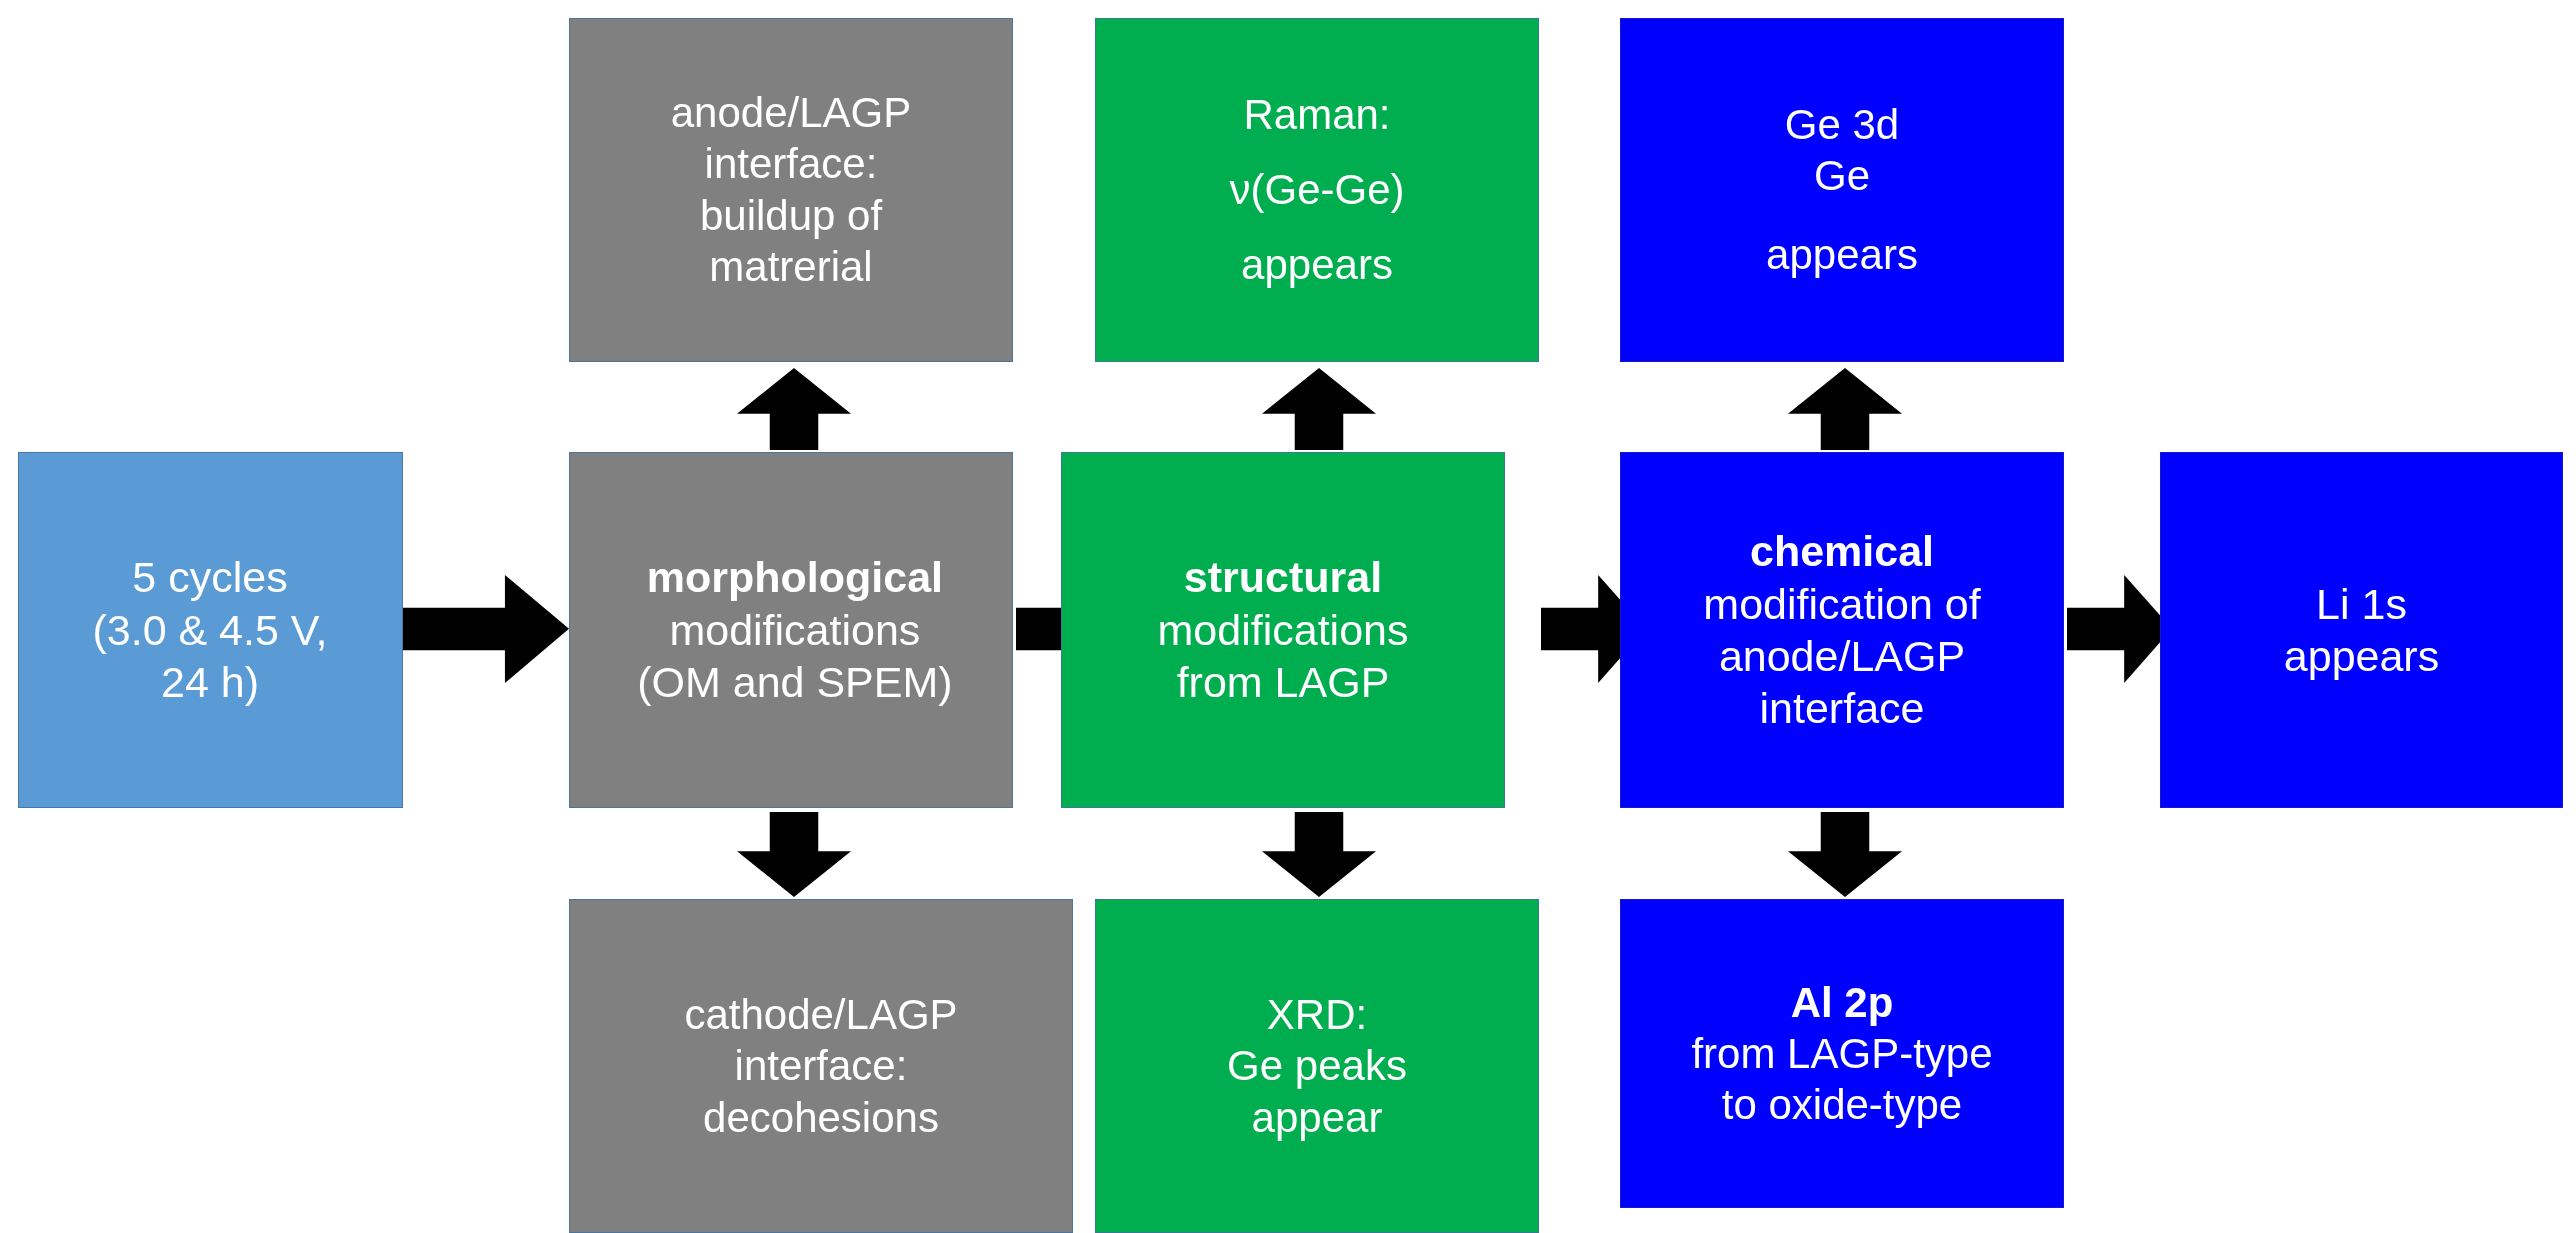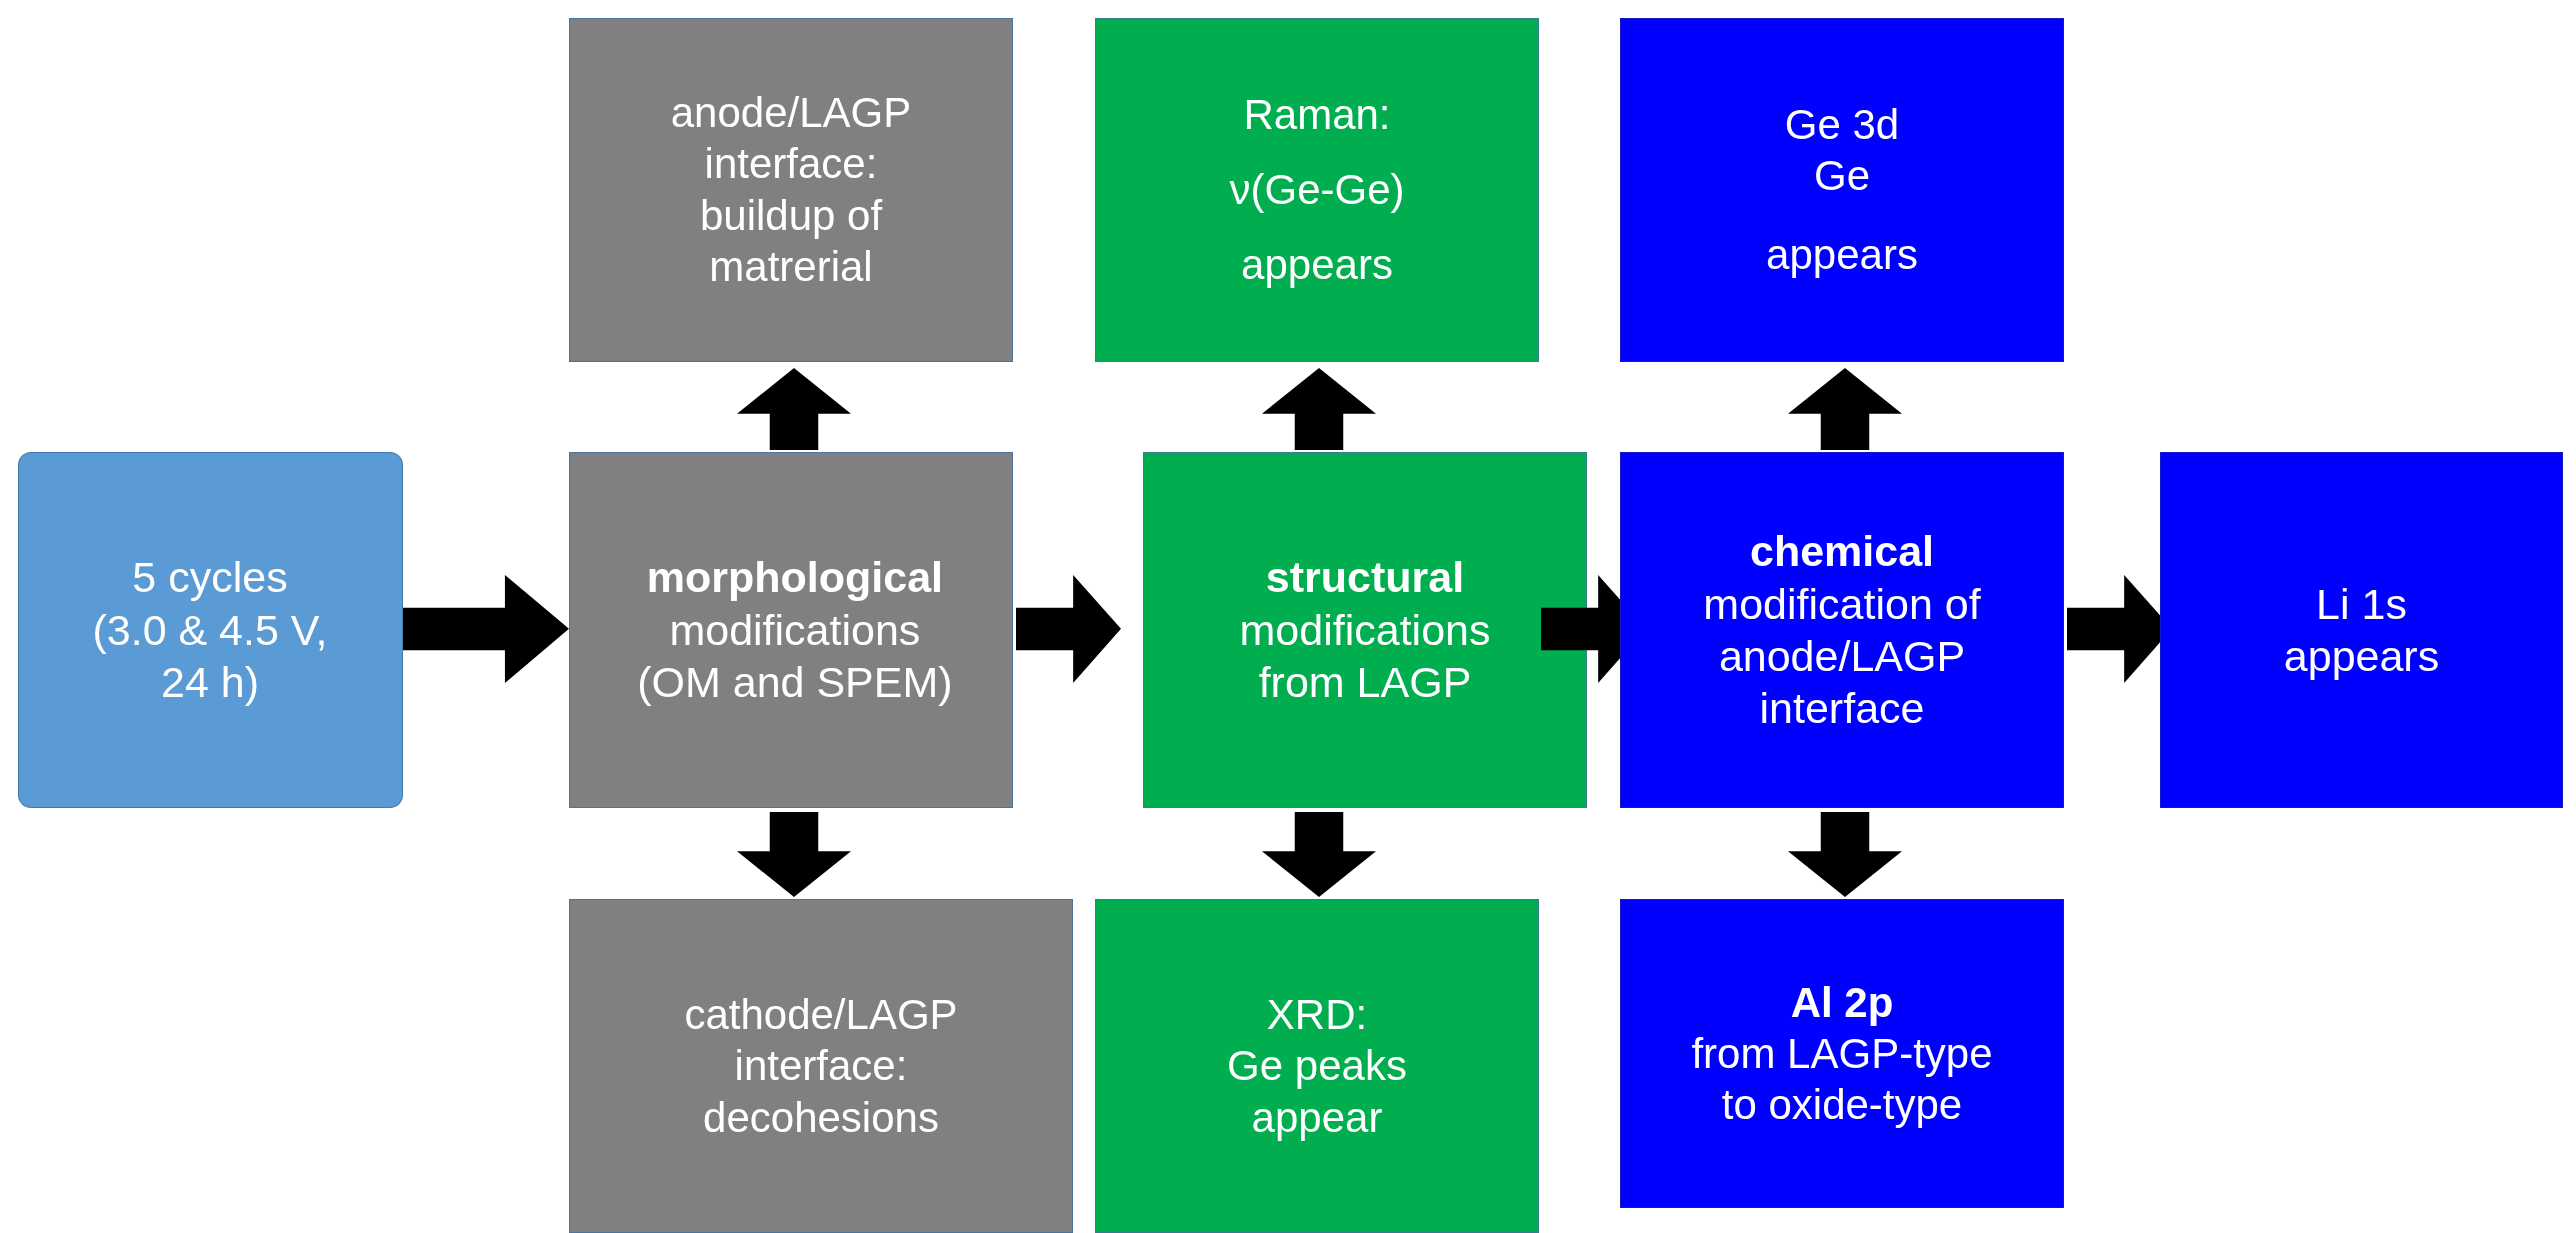--- a/index.html
+++ b/index.html
@@ -53,21 +53,21 @@
   .arrow svg { display: block; width: 100%; height: 100%; }
 
   
   .gap-sm { height: 27px; }
 </style>
 </head>
 <body>
 
 <div id="flow-canvas">
 
-  <div class="node blue-light fs-main" style="left:17.5px; top:452px; width:385px; height:356px;border-radius:13px;">
+  <div class="node blue-light fs-main" style="left:17.5px; top:452px; width:385px; height:356px;">
     <span class="line">5 cycles</span>
     <span class="line">(3.0 &amp; 4.5 V,</span>
     <span class="line">24 h)</span>
   </div>
 
   <div class="arrow" style="left:403px; top:575px; width:166px; height:108px;">
     <svg viewBox="0 0 285 185" preserveAspectRatio="none">
       <polygon points="0,56 175,56 175,0 285,92 175,185 175,129 0,129" fill="#000000"></polygon>
     </svg>
   </div>
@@ -114,21 +114,21 @@
     <span class="line">ν(Ge-Ge)</span>
     <span class="line">appears</span>
   </div>
 
   <div class="arrow" style="left:1262px; top:368px; width:114px; height:82px;">
     <svg viewBox="0 0 195 140" preserveAspectRatio="none">
       <polygon points="97.5,0 195,78 139,78 139,140 56,140 56,78 0,78" fill="#000000"></polygon>
     </svg>
   </div>
 
-  <div class="node green fs-main" style="left:1143px; top:452px; width:444px; height:356px;">
+  <div class="node green fs-main" style="left:1061px; top:452px; width:444px; height:356px;">
     <span class="line bold">structural</span>
     <span class="line">modifications</span>
     <span class="line">from LAGP</span>
   </div>
 
   <div class="arrow" style="left:1262px; top:812px; width:114px; height:85px;">
     <svg viewBox="0 0 195 145" preserveAspectRatio="none">
       <polygon points="56,0 139,0 139,67 195,67 97.5,145 0,67 56,67" fill="#000000"></polygon>
     </svg>
   </div>

